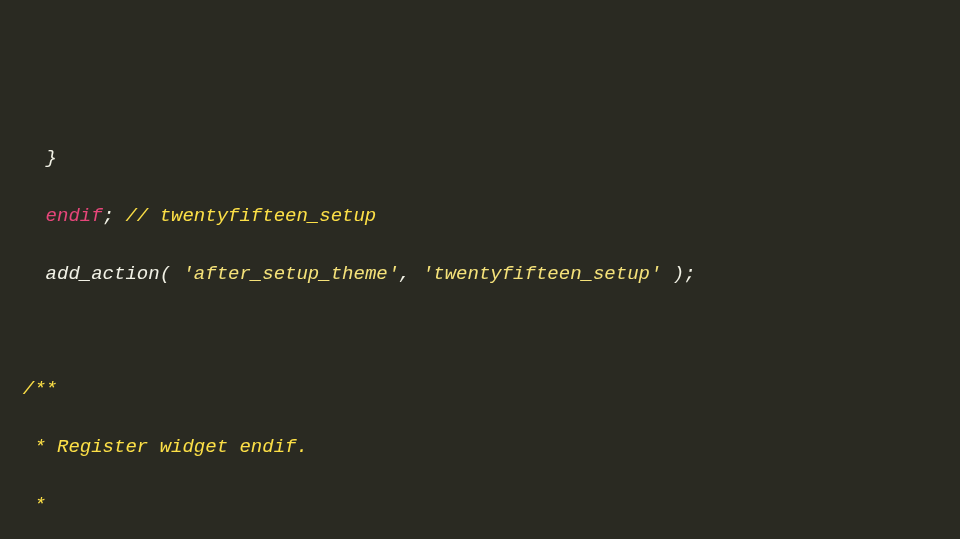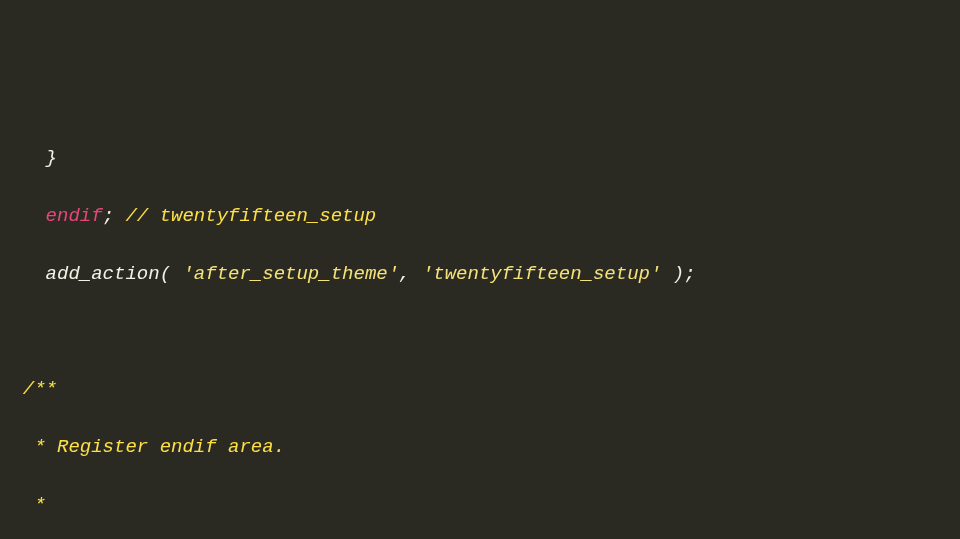--- a/index.html
+++ b/index.html
@@ -29,21 +29,21 @@
 <body>
 
 
 
 <div class="code-area">
 <span class="line"><span class="c-white">    }</span></span>
 <span class="line"><span class="c-keyword">    endif</span><span class="c-white">;</span><span class="c-comment"> // twentyfifteen_setup</span></span>
 <span class="line"><span class="c-white">    add_action</span><span class="c-white">( </span><span class="c-str">'after_setup_theme'</span><span class="c-white">, </span><span class="c-str">'twentyfifteen_setup'</span><span class="c-white"> );</span></span>
 <span class="line"> </span>
 <span class="line"><span class="c-comment">  /**</span></span>
-<span class="line"><span class="c-comment">   * Register endif area.</span></span>
+<span class="line"><span class="c-comment">   * Register widget endif.</span></span>
 <span class="line"><span class="c-comment">   *</span></span>
 
 
 
 
 
 
 
 
 

